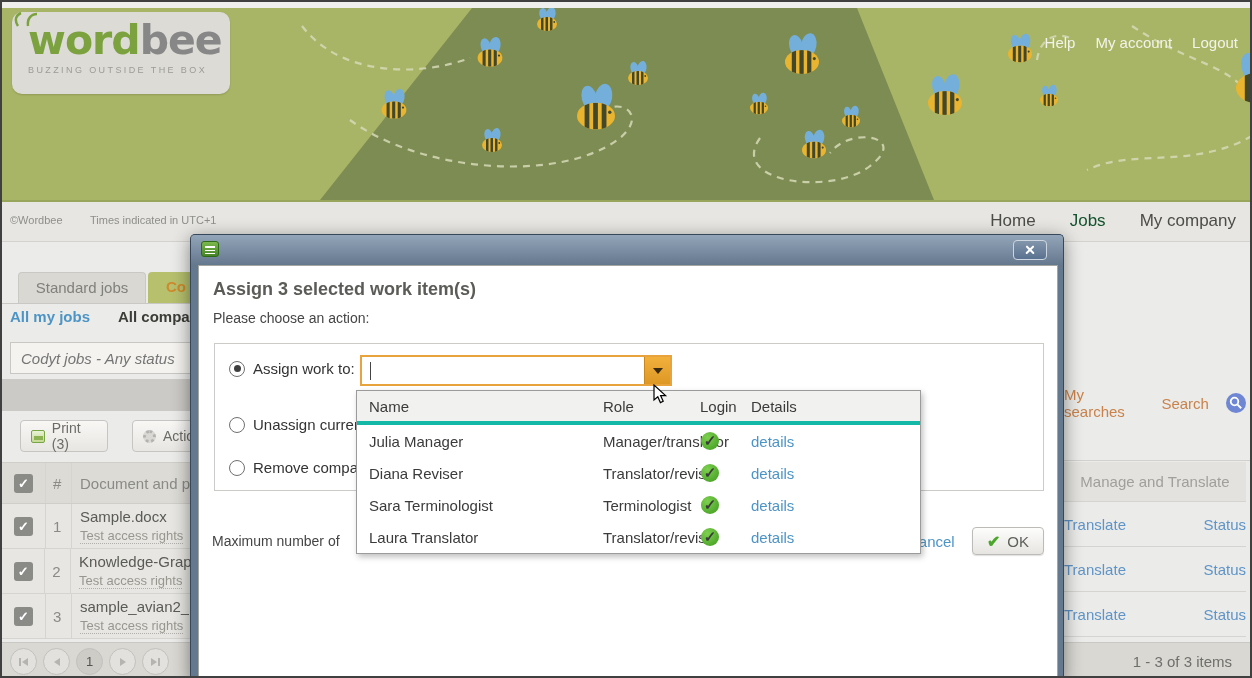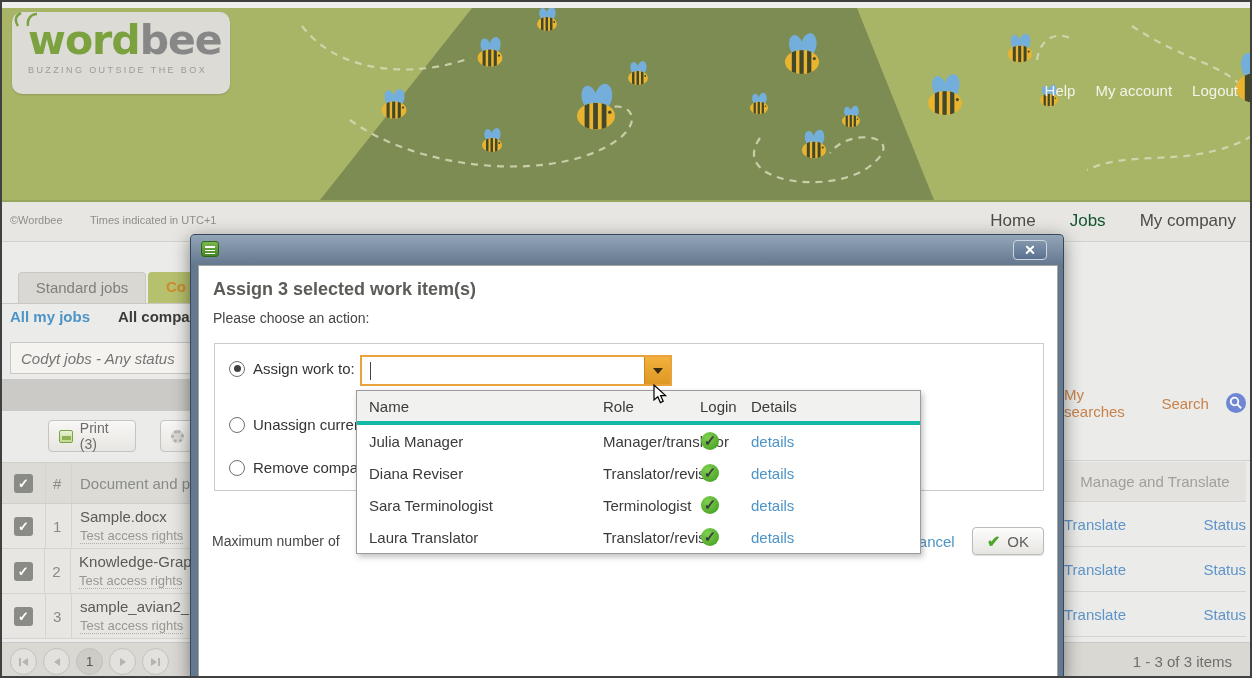--- a/index.html
+++ b/index.html
@@ -9,41 +9,41 @@
 
   
   .topstrip { position:absolute; left:0; top:0; width:100%; height:6px; background:#efefed; }
   .banner { position:absolute; left:0; top:6px; width:1252px; height:192px; background:#a9b566; overflow:hidden; }
   .banner svg { position:absolute; left:0; top:0; }
   .logo-box { position:absolute; left:10px; top:4px; width:218px; height:82px; background:#dcdbd6; border-radius:10px; padding:6px 14px 0 16px; box-shadow:0 1px 2px rgba(0,0,0,.15); }
   .logo-text { font-family:"DejaVu Sans", sans-serif; font-weight:bold; font-size:41px; letter-spacing:-1px; line-height:44px; }
   .logo-word { color:#7ca23f; } .logo-bee { color:#878787; }
   .logo-tag { font-size:9px; letter-spacing:2.4px; color:#9b9b97; margin-top:3px; white-space:nowrap; }
   .antennae { position:absolute; left:48px; top:2px; }
-  .banner-links { position:absolute; right:16px; top:26px; display:flex; gap:20px;margin-top:48px; }
+  .banner-links { position:absolute; right:16px; top:26px; display:flex; gap:20px; }
   .banner-links span { color:#f3f3ea; font-size:15px; cursor:pointer; }
 
   
   .subheader { position:absolute; left:0; top:198px; width:1252px; height:42px; background:#e7e6e2; border-top:2px solid #98a65c; border-bottom:1px solid #d3d2ce; }
   .copyright { position:absolute; left:8px; top:12px; font-size:11px; color:#8e8e8a; }
   .times-note { position:absolute; left:88px; top:12px; font-size:11px; color:#8e8e8a; }
   .main-nav { position:absolute; right:18px; top:9px; display:flex; gap:34px; font-size:17px; }
   .main-nav .nav-item { color:#4c4c48; cursor:pointer; }
   .main-nav .nav-item.active { color:#14532d; }
 
   
   .tabs-line { position:absolute; left:0; top:301px; width:188px; height:1px; background:#c9c8c4; }
   .tab-standard { position:absolute; left:16px; top:270px; width:128px; height:31px; background:#d9d8d3; border:1px solid #c9c8c4; border-bottom:none; border-radius:4px 4px 0 0; color:#80807c; font-size:15px; text-align:center; line-height:30px; }
   .tab-codyt { position:absolute; left:146px; top:270px; width:70px; height:31px; background:#b6c06d; border-radius:4px 4px 0 0; color:#d08a2e; font-size:15px; font-weight:bold; padding-left:18px; line-height:30px; }
   .filter-links { position:absolute; left:8px; top:306px; width:180px; display:flex; gap:28px; font-size:15px; font-weight:bold; }
   .filter-all-my { color:#4d94c6; cursor:pointer; }
   .filter-all-co { color:#3c3c38; cursor:pointer; white-space:nowrap; }
   .search-box { position:absolute; left:8px; top:340px; width:200px; height:32px; background:#f4f3ef; border:1px solid #c8c7c3; font-style:italic; font-size:15px; color:#a3a29e; padding:0 10px; font-family:"Liberation Sans", sans-serif; }
   .gray-band { position:absolute; left:0; top:377px; width:188px; height:32px; background:#cbcac6; }
-  .btn-gray { position:absolute; height:32px; background:linear-gradient(#f8f7f5,#e7e6e2); border:1px solid #c6c5c1; border-radius:4px; display:flex; align-items:center; gap:7px; padding:0 10px; font-size:14px; color:#6b6b67; cursor:pointer;margin-left:28px; }
+  .btn-gray { position:absolute; height:32px; background:linear-gradient(#f8f7f5,#e7e6e2); border:1px solid #c6c5c1; border-radius:4px; display:flex; align-items:center; gap:7px; padding:0 10px; font-size:14px; color:#6b6b67; cursor:pointer; }
   .btn-print { left:18px; top:418px; width:88px; }
   .btn-actions { left:130px; top:418px; width:80px; }
   .print-icon { width:15px; height:13px; border:1px solid #7aa545; border-radius:2px; background:linear-gradient(#e9f2d6,#c3da93); position:relative; }
   .print-icon::after { content:""; position:absolute; left:2px; bottom:2px; width:9px; height:4px; background:#8cb254; }
   .gear-icon { width:13px; height:13px; border:3px dotted #b3b2ae; border-radius:50%; background:#d9d8d4; }
 
   .doc-table { position:absolute; left:0; top:460px; width:188px; }
   .doc-header { height:42px; background:#dcdbd6; border-top:1px solid #cfcec9; border-bottom:1px solid #cfcec9; display:flex; align-items:center; color:#8a8a86; font-size:15px; }
   .doc-row { height:45px; background:#e7e6e2; border-bottom:1px solid #d5d4d0; display:flex; align-items:center; }
   .cell-check { width:44px; display:flex; justify-content:center; border-right:1px solid #d5d4d0; align-self:stretch; align-items:center; }

